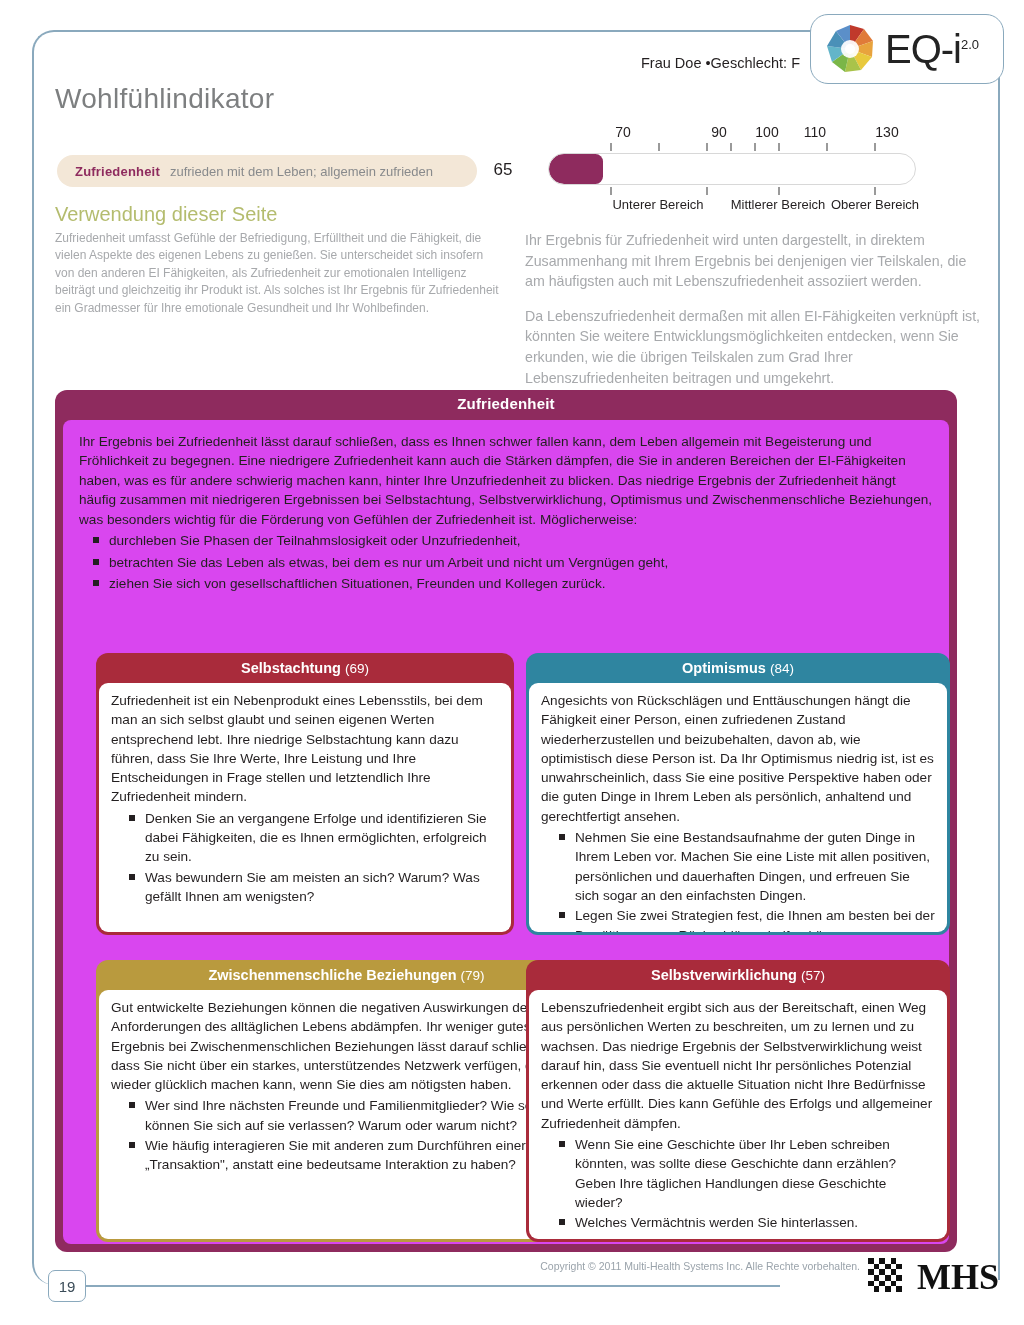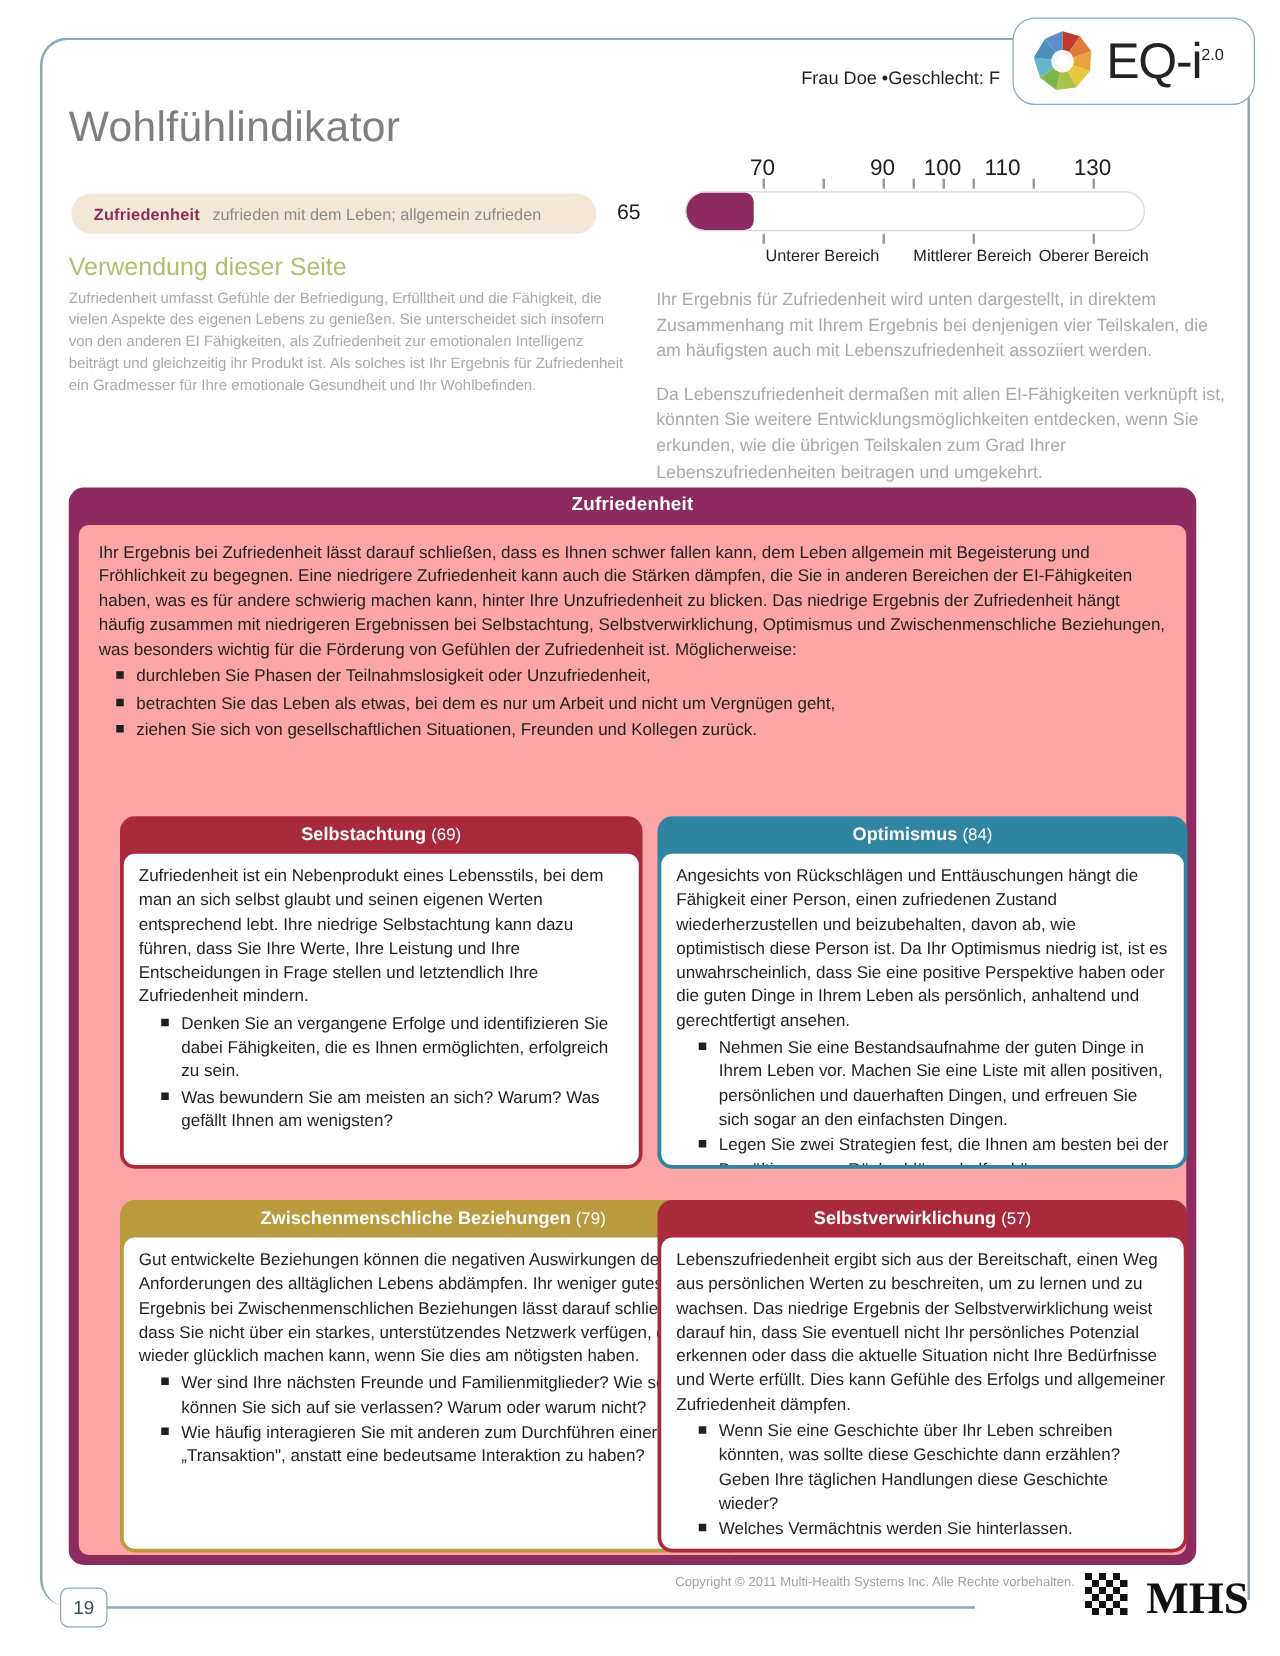--- a/index.html
+++ b/index.html
@@ -39,21 +39,21 @@
   .logo-mark svg{display:block;}
   .logo-text{font-size:40px;letter-spacing:-1px;color:#232323;margin-left:8px;
     font-family:"Liberation Sans",sans-serif;font-weight:400;position:relative;}
   .logo-sup{font-size:13px;vertical-align:super;color:#232323;letter-spacing:0;}
   .client-line{
     position:absolute;left:560px;top:55px;width:240px;text-align:right;
     font-size:14.5px;color:#231f20;
   }
   
   .doc-title{
-    position:absolute;left:55px;top:83px;font-size:34px;color:#7d7f80;font-weight:400;
+    position:absolute;left:55px;top:83px;font-size:28px;color:#7d7f80;font-weight:400;
     letter-spacing:.3px;
   }
   
   .scale-label-bar{
     position:absolute;left:57px;top:155px;width:420px;height:32px;
     background:#f3e7d7;border-radius:16px;display:flex;align-items:center;
     padding-left:18px;box-sizing:border-box;
   }
   .scale-label-name{font-size:13px;color:#8e2b5e;font-weight:bold;letter-spacing:.2px;}
   .scale-label-desc{font-size:13px;color:#888a8c;margin-left:10px;}
@@ -64,41 +64,41 @@
   
   .gauge-wrap{position:absolute;left:548px;top:125px;width:380px;height:90px;}
   .gauge-track{
     position:absolute;left:0;top:28px;width:368px;height:32px;
     background:#ffffff;border:1.5px solid #d8d8d8;border-radius:16px;box-sizing:border-box;
     overflow:hidden;
   }
   .gauge-fill{position:absolute;left:0;top:0;height:100%;background:#8e2b5e;border-radius:16px 8px 8px 16px;}
   .gauge-tick{position:absolute;width:1.5px;height:8px;background:#9a9a9a;top:18px;}
   .gauge-tick-low{position:absolute;width:1.5px;height:8px;background:#9a9a9a;top:62px;}
-  .gauge-num{position:absolute;top:-1px;font-size:18px;color:#231f20;transform:translateX(-50%);}
+  .gauge-num{position:absolute;top:-1px;font-size:14px;color:#231f20;transform:translateX(-50%);margin-left:13px;}
   .gauge-range{position:absolute;top:72px;font-size:13px;color:#231f20;transform:translateX(-50%);white-space:nowrap;}
   
   .usage-head{position:absolute;left:55px;top:203px;font-size:20px;color:#b4bc6e;}
   .usage-left{
     position:absolute;left:55px;top:230px;width:450px;font-size:12px;line-height:1.45;
     color:#a7a9ac;
   }
   .usage-right{
     position:absolute;left:525px;top:230px;width:460px;font-size:14.2px;line-height:1.45;
     color:#a7a9ac;
   }
   .usage-right p{margin:0 0 14px 0;}
   
   .main-panel{
     position:absolute;left:55px;top:390px;width:902px;height:862px;
     background:#8e2b5e;border-radius:12px;box-sizing:border-box;
   }
   .main-panel-inner{
     position:absolute;left:8px;top:30px;width:886px;height:824px;
-    background:#fca5a5;border-radius:8px;box-sizing:border-box;
+    background:#d946ef;border-radius:8px;box-sizing:border-box;
   }
   .main-panel-title{
     position:absolute;left:0;top:5px;width:902px;text-align:center;
     color:#ffffff;font-size:15px;font-weight:bold;letter-spacing:.2px;
   }
   .main-text{
     position:absolute;left:16px;top:12px;width:856px;
     font-size:13.6px;line-height:1.43;color:#231f20;
   }
   .main-text ul{margin:2px 0 0 0;padding:0;list-style:none;}

